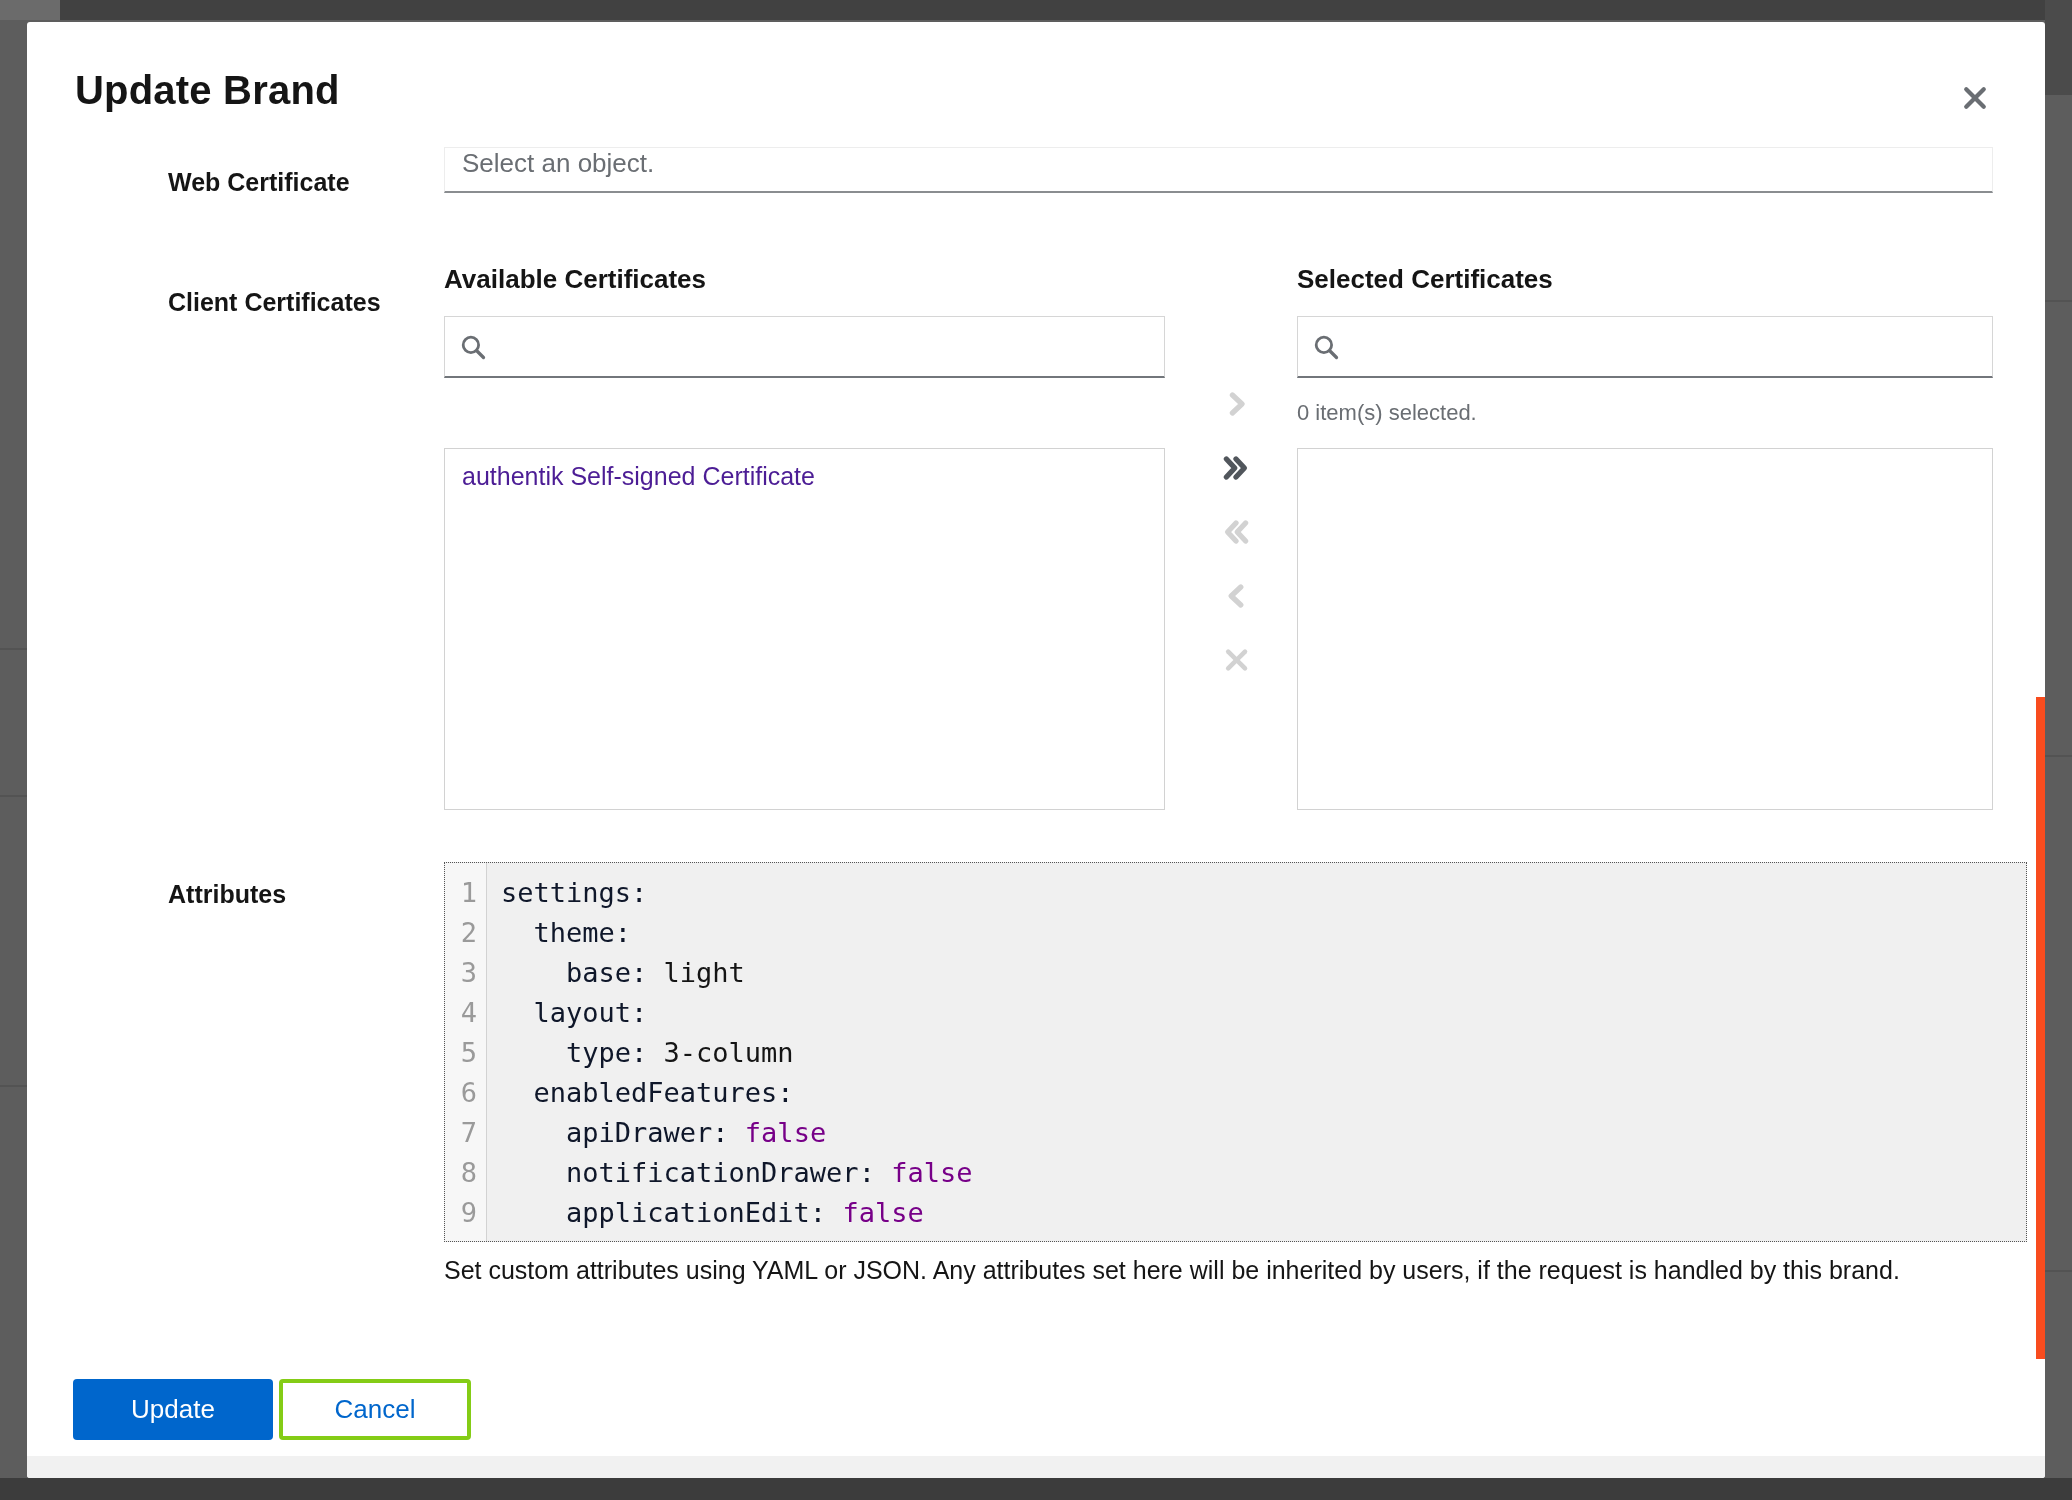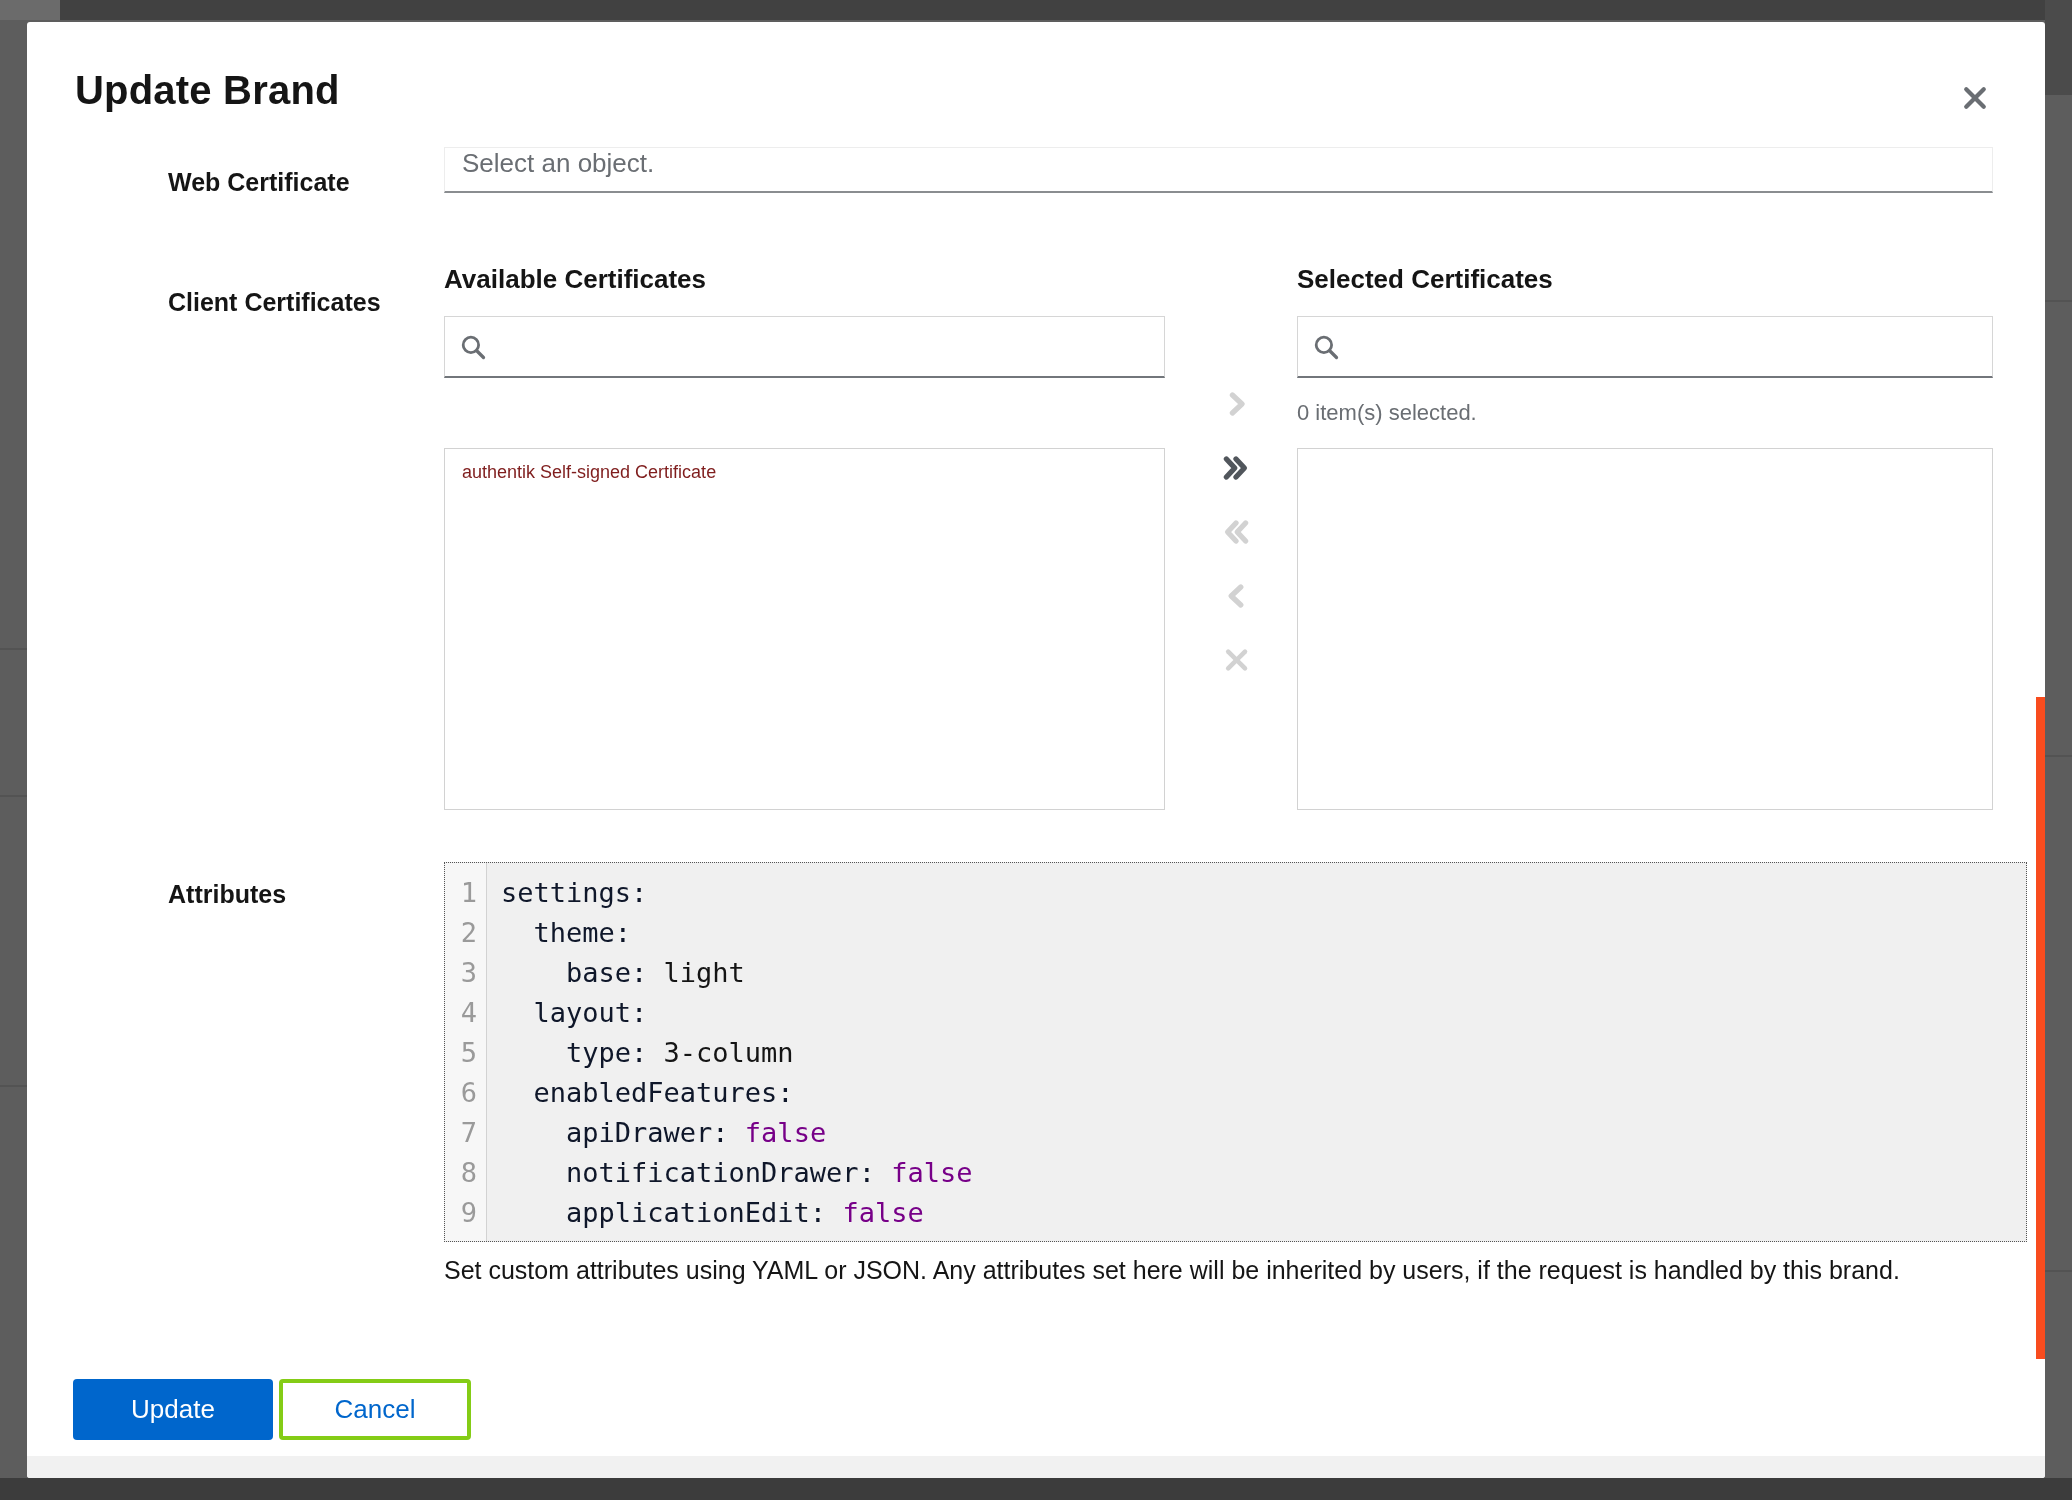--- a/index.html
+++ b/index.html
@@ -64,21 +64,21 @@
   }
   .status-text {
     position:absolute; left:1270px; top:378px;
     font-size:22px; color:#6a6e73;
   }
   .list-box {
     position:absolute; top:426px; height:362px;
     background:#fff; border:1px solid #d2d2d2; overflow:auto;
   }
   .list-item {
-    padding:13px 17px; font-size:18px; color:#7f1d1d; cursor:pointer;
+    padding:13px 17px; font-size:25px; color:#4c1d95; cursor:pointer;
   }
 
   .controls-col {
     position:absolute; left:1181px; top:356px; width:100px;
     display:flex; flex-direction:column; gap:12px;
   }
   .ctrl-btn {
     width:56px; height:52px; background:none; border:none;
     display:flex; align-items:center; justify-content:center; cursor:pointer;
   }

